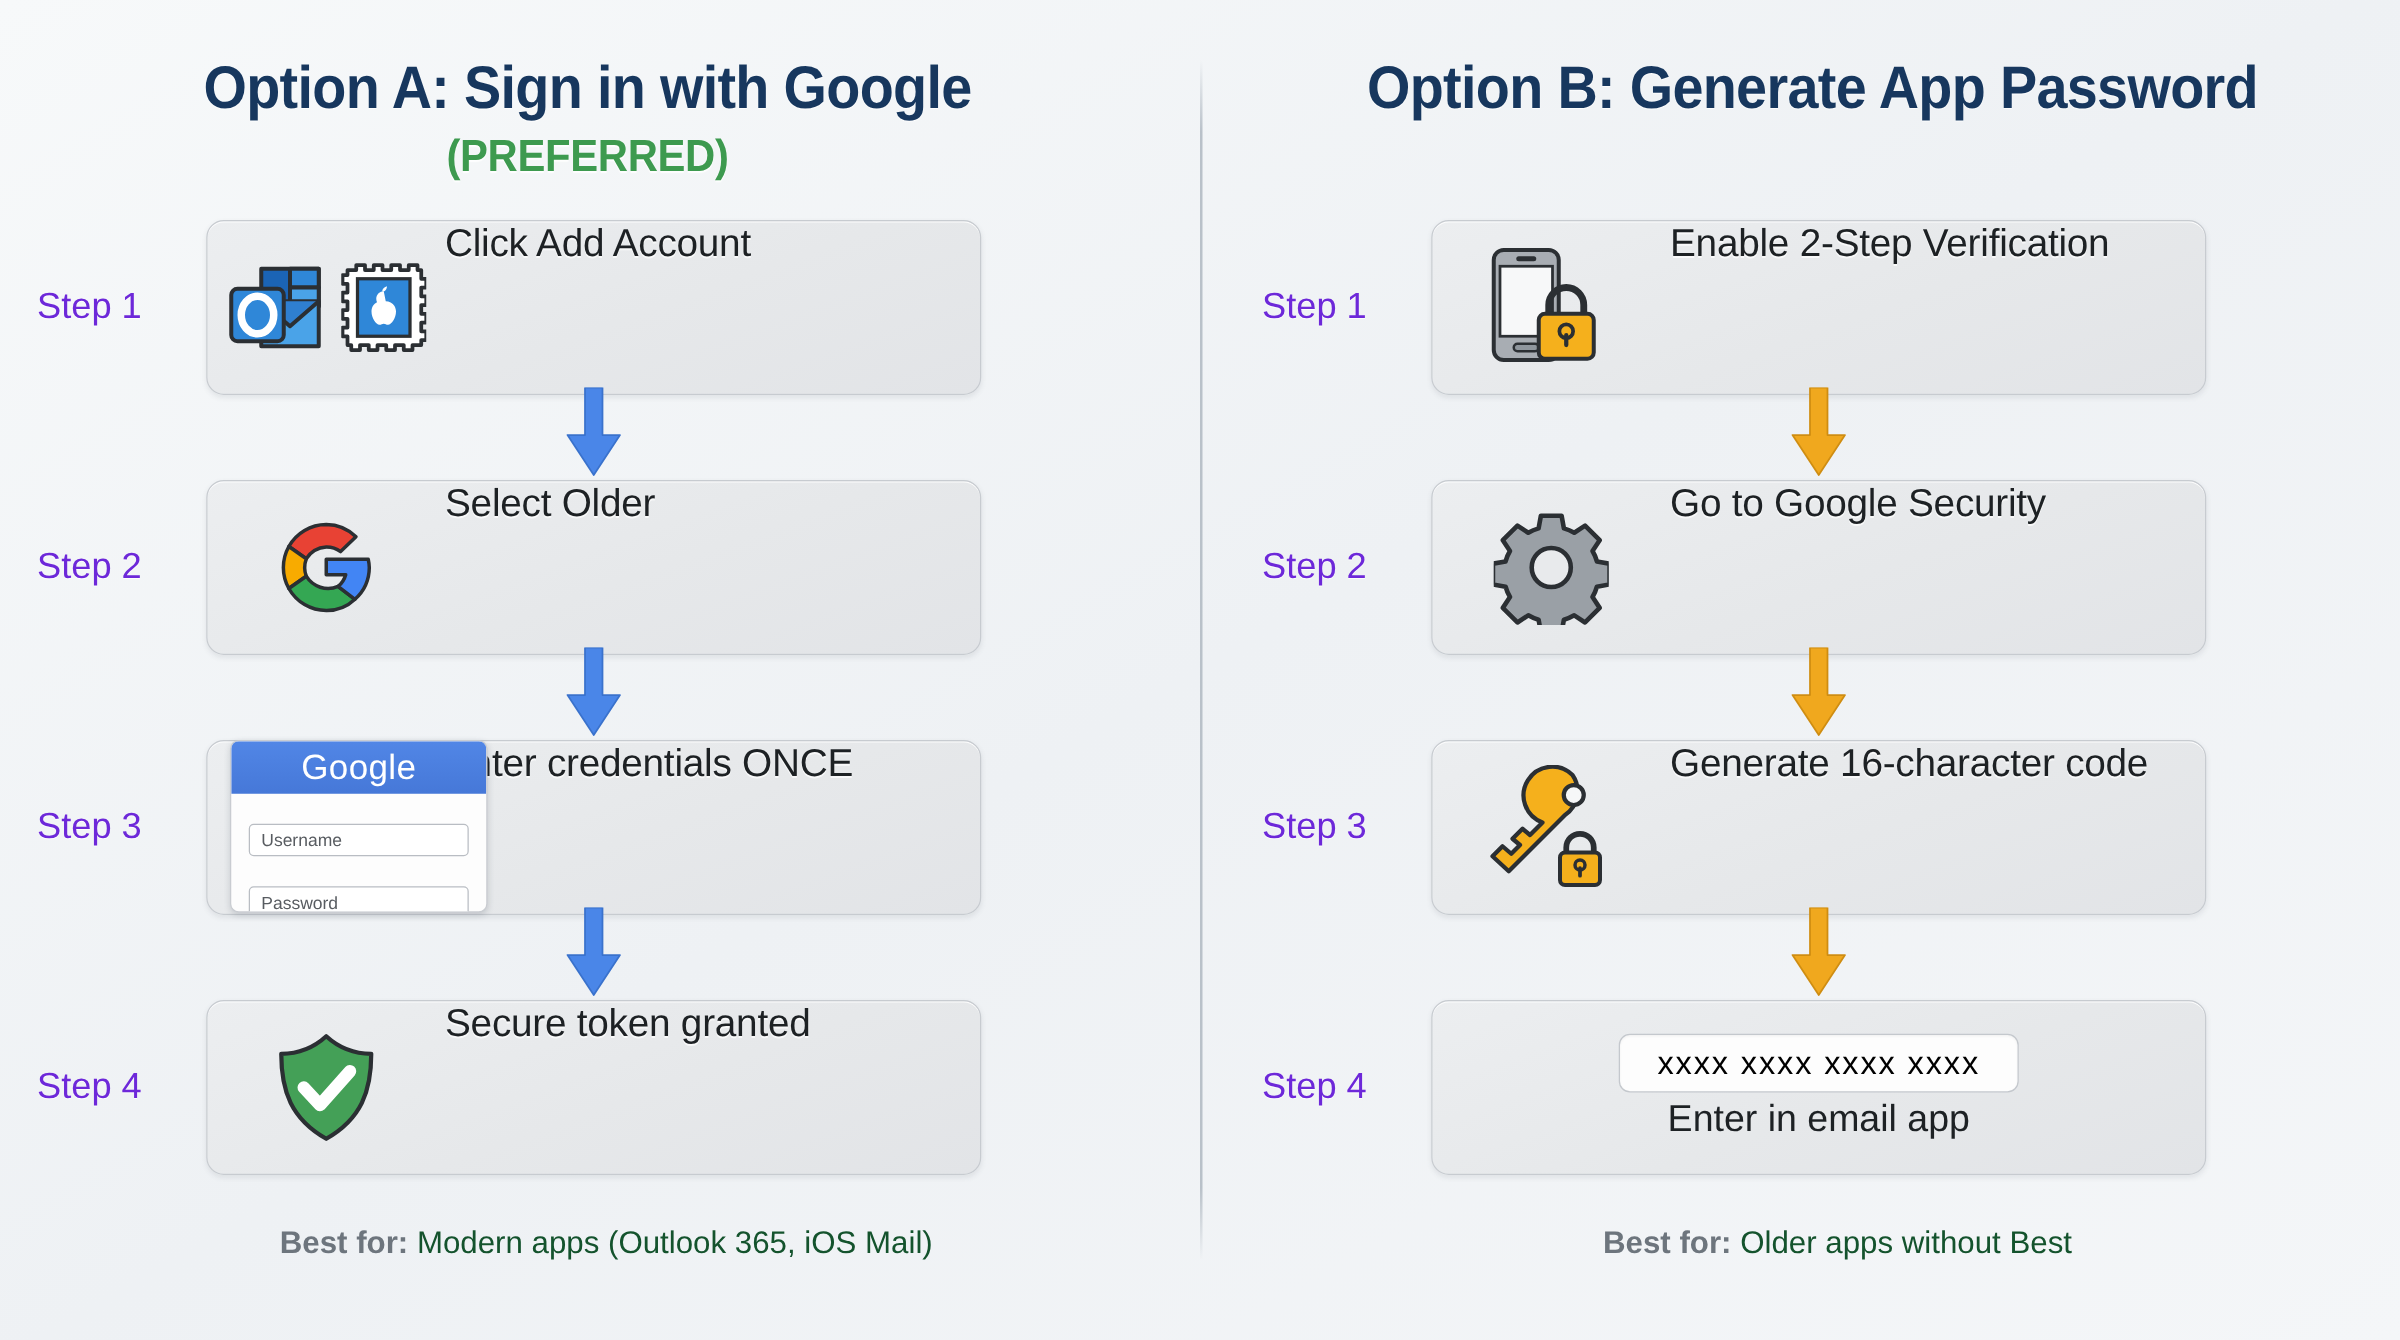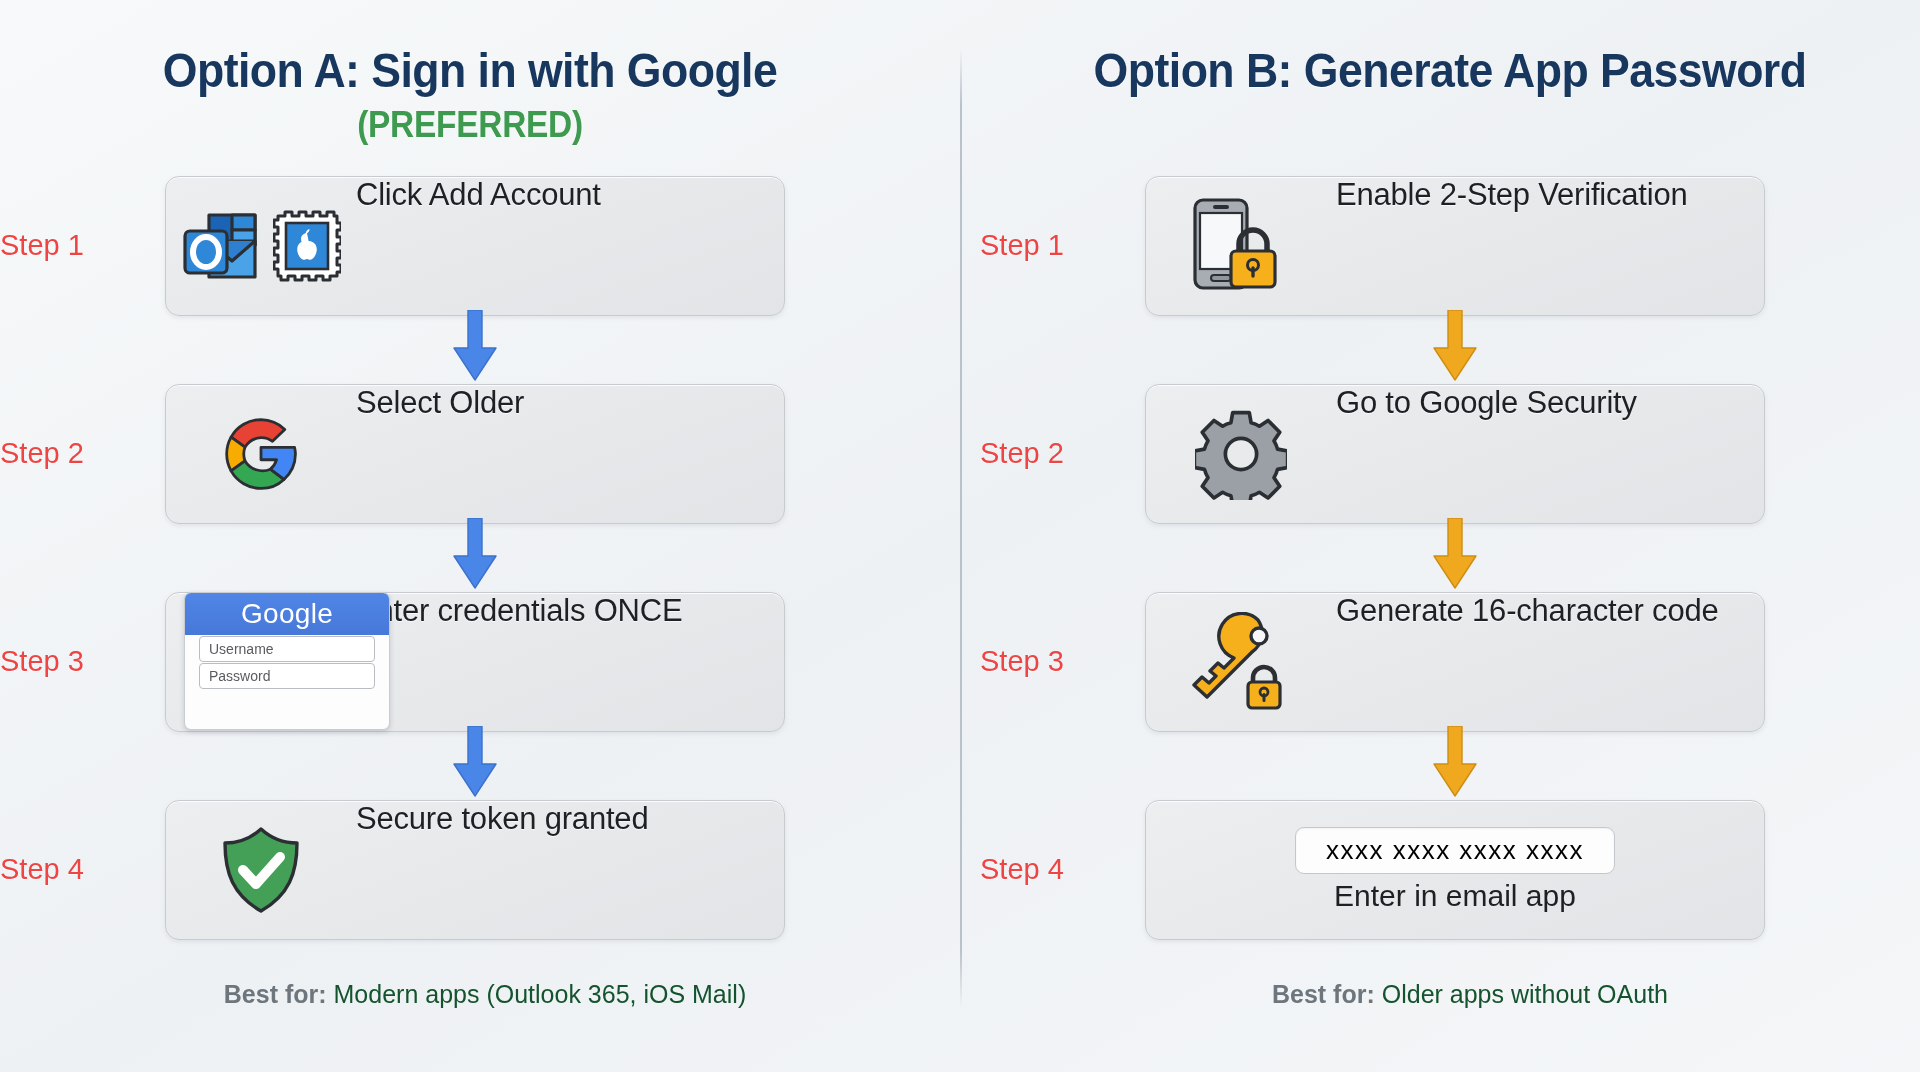--- a/index.html
+++ b/index.html
@@ -70,24 +70,24 @@
   }
 
   .step-row {
     display: flex;
     align-items: center;
     position: relative;
   }
 
   .step-label {
     width: 165px;
-    text-align: left;
+    text-align: center;
     padding-right: 22px;
     font-size: 29px;
-    color: #ef4444;
+    color: #6d28d9;
     font-family: "Liberation Sans", sans-serif;
     text-shadow: 0 1px 0 rgba(255,255,255,0.8);
   }
 
   .step-box {
     width: 620px;
     height: 140px;
     border-radius: 14px;
     border: 1.5px solid #c7cbd0;
     background: linear-gradient(160deg, #eceef0 0%, #e6e8ea 55%, #e2e4e7 100%);
@@ -149,21 +149,21 @@
     background: linear-gradient(180deg,#5186e6,#4678d8);
     color: #fff;
     display: flex;
     align-items: center;
     justify-content: center;
     font-size: 28px;
     font-family: Liberation Sans, sans-serif;
     letter-spacing: 0.3px;
   }
   .login-field {
-    margin: 1px 14px 0 14px;
+    margin: 24px 14px 0 14px;
     height: 26px;
     border: 1.2px solid #b9bdc3;
     border-radius: 4px;
     background: #fff;
     display: flex;
     align-items: center;
     padding-left: 9px;
     font-size: 14px;
     color: #585c61;
   }
@@ -414,17 +414,17 @@
           <div class="codebox-wrap">
             <div class="codebox">xxxx  xxxx  xxxx  xxxx</div>
             <div class="codecaption">Enter in email app</div>
           </div>
         </div>
       </div>
 
     </div>
 
     <div class="footer footer-b">
-      <b>Best for:</b><span class="ftext"> Older apps without OAuth</span>
+      <b>Best for:</b><span class="ftext"> Older apps without Best</span>
     </div>
   </div>
 
 </div>
 
 </body></html>

